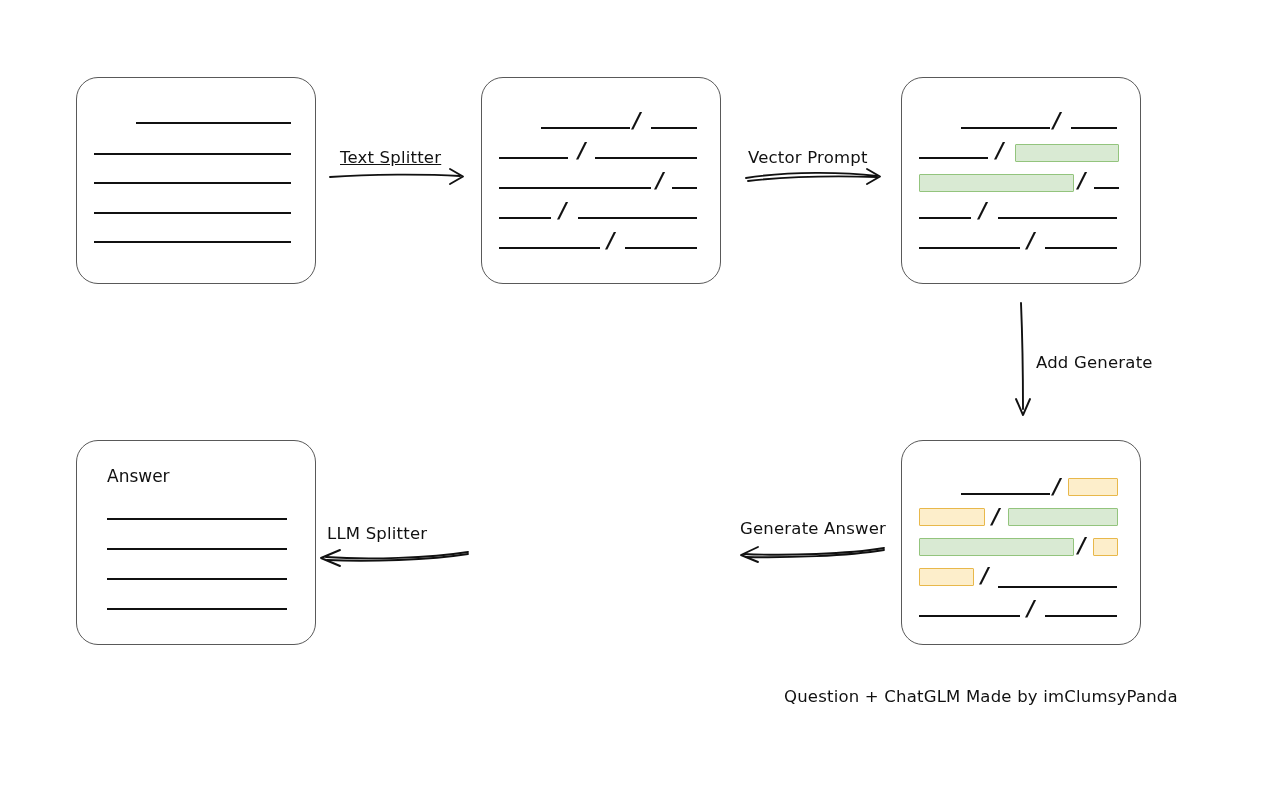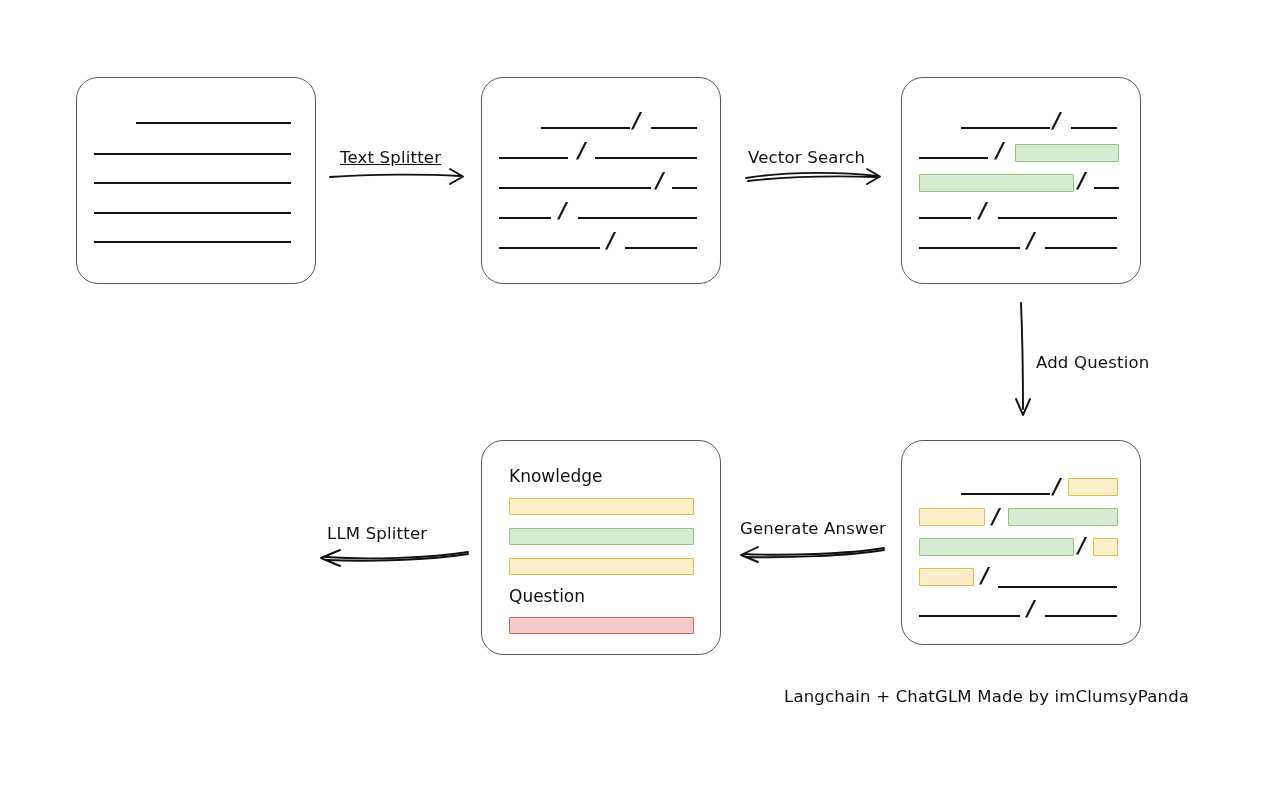--- a/index.html
+++ b/index.html
@@ -141,21 +141,21 @@
       <div class="seg" style="left:17px;  top:139px; width:52px;"></div>
       <div class="slash" style="left:77px;  top:123px;">/</div>
       <div class="seg" style="left:96px;  top:139px; width:119px;"></div>
 
       <div class="seg" style="left:17px;  top:169px; width:101px;"></div>
       <div class="slash" style="left:125px; top:153px;">/</div>
       <div class="seg" style="left:143px; top:169px; width:72px;"></div>
     </div>
   </div>
 
-  <div class="edge-label" style="left:748px; top:148px;">Vector Search</div>
+  <div class="edge-label" style="left:748px; top:148px;">Vector Prompt</div>
   <svg class="arrow" style="left:746px; top:165px;" width="142" height="26" viewBox="0 0 142 26">
     <path d="M0,13 C44,6 98,7 131,11"></path>
     <path d="M2,16 C46,11 100,11 131,12"></path>
     <polyline points="121,4 134,11.5 121,19"></polyline>
   </svg>
 
   <div class="node" style="left:901px; top:77px; width:240px; height:207px;">
     <div class="node-body">
 
       <div class="seg" style="left:59px;  top:49px;  width:89px;"></div>
@@ -173,21 +173,21 @@
       <div class="seg" style="left:17px;  top:139px; width:52px;"></div>
       <div class="slash" style="left:77px;  top:123px;">/</div>
       <div class="seg" style="left:96px;  top:139px; width:119px;"></div>
 
       <div class="seg" style="left:17px;  top:169px; width:101px;"></div>
       <div class="slash" style="left:125px; top:153px;">/</div>
       <div class="seg" style="left:143px; top:169px; width:72px;"></div>
     </div>
   </div>
 
-  <div class="edge-label" style="left:1036px; top:353px;">Add Question</div>
+  <div class="edge-label" style="left:1036px; top:353px;">Add Generate</div>
   <svg class="arrow" style="left:1012px; top:303px;" width="30" height="118" viewBox="0 0 30 118">
     <path d="M9,0 C10.5,36 11,74 11,106"></path>
     <polyline points="4,96 11,112 18,96"></polyline>
   </svg>
 
   <div class="node" style="left:901px; top:440px; width:240px; height:205px;">
     <div class="node-body">
 
       <div class="seg" style="left:59px;  top:52px;  width:89px;"></div>
       <div class="slash" style="left:151px; top:36px;">/</div>
@@ -211,34 +211,33 @@
     </div>
   </div>
 
   <div class="edge-label" style="left:740px; top:519px;">Generate Answer</div>
   <svg class="arrow" style="left:738px; top:539px;" width="148" height="26" viewBox="0 0 148 26">
     <path d="M146,9 C110,15 48,17 6,15"></path>
     <path d="M146,11 C110,17 48,19 8,18"></path>
     <polyline points="20,8 3,16 20,23"></polyline>
   </svg>
 
-  <div class="node" style="left:481px; top:440px; width:240px; height:215px;">
-    <div class="node-body">
-      <div class="node-label" style="left:27px; top:25px;">Knowledge</div>
-      <div class="chip yellow" style="left:27px; top:57px;  width:185px; height:17px;"></div>
-      <div class="chip green" style="left:27px; top:87px;  width:185px; height:17px;"></div>
-      <div class="chip yellow" style="left:27px; top:117px; width:185px; height:17px;"></div>
-      <div class="node-label" style="left:27px; top:145px;">Question</div>
-      <div class="chip red" style="left:27px; top:176px; width:185px; height:17px;"></div>
-    </div>
-  </div>
 
   <div class="edge-label" style="left:327px; top:524px;">LLM Splitter</div>
   <svg class="arrow" style="left:318px; top:543px;" width="152" height="26" viewBox="0 0 152 26">
     <path d="M150,9 C112,15 50,17 8,14"></path>
     <path d="M150,11 C112,17 50,19 9,17"></path>
     <polyline points="22,7 3,15 22,23"></polyline>
   </svg>
 
-
-  <div class="footer-note" style="left:784px; top:687px;">Langchain + ChatGLM Made by imClumsyPanda</div>
+  <div class="node" style="left:76px; top:440px; width:240px; height:205px;">
+    <div class="node-body">
+      <div class="node-label" style="left:30px; top:25px;">Answer</div>
+      <div class="seg" style="left:30px; top:77px;  width:180px;"></div>
+      <div class="seg" style="left:30px; top:107px; width:180px;"></div>
+      <div class="seg" style="left:30px; top:137px; width:180px;"></div>
+      <div class="seg" style="left:30px; top:167px; width:180px;"></div>
+    </div>
+  </div>
+
+  <div class="footer-note" style="left:784px; top:687px;">Question + ChatGLM Made by imClumsyPanda</div>
 
 </div>
 
 </body></html>

